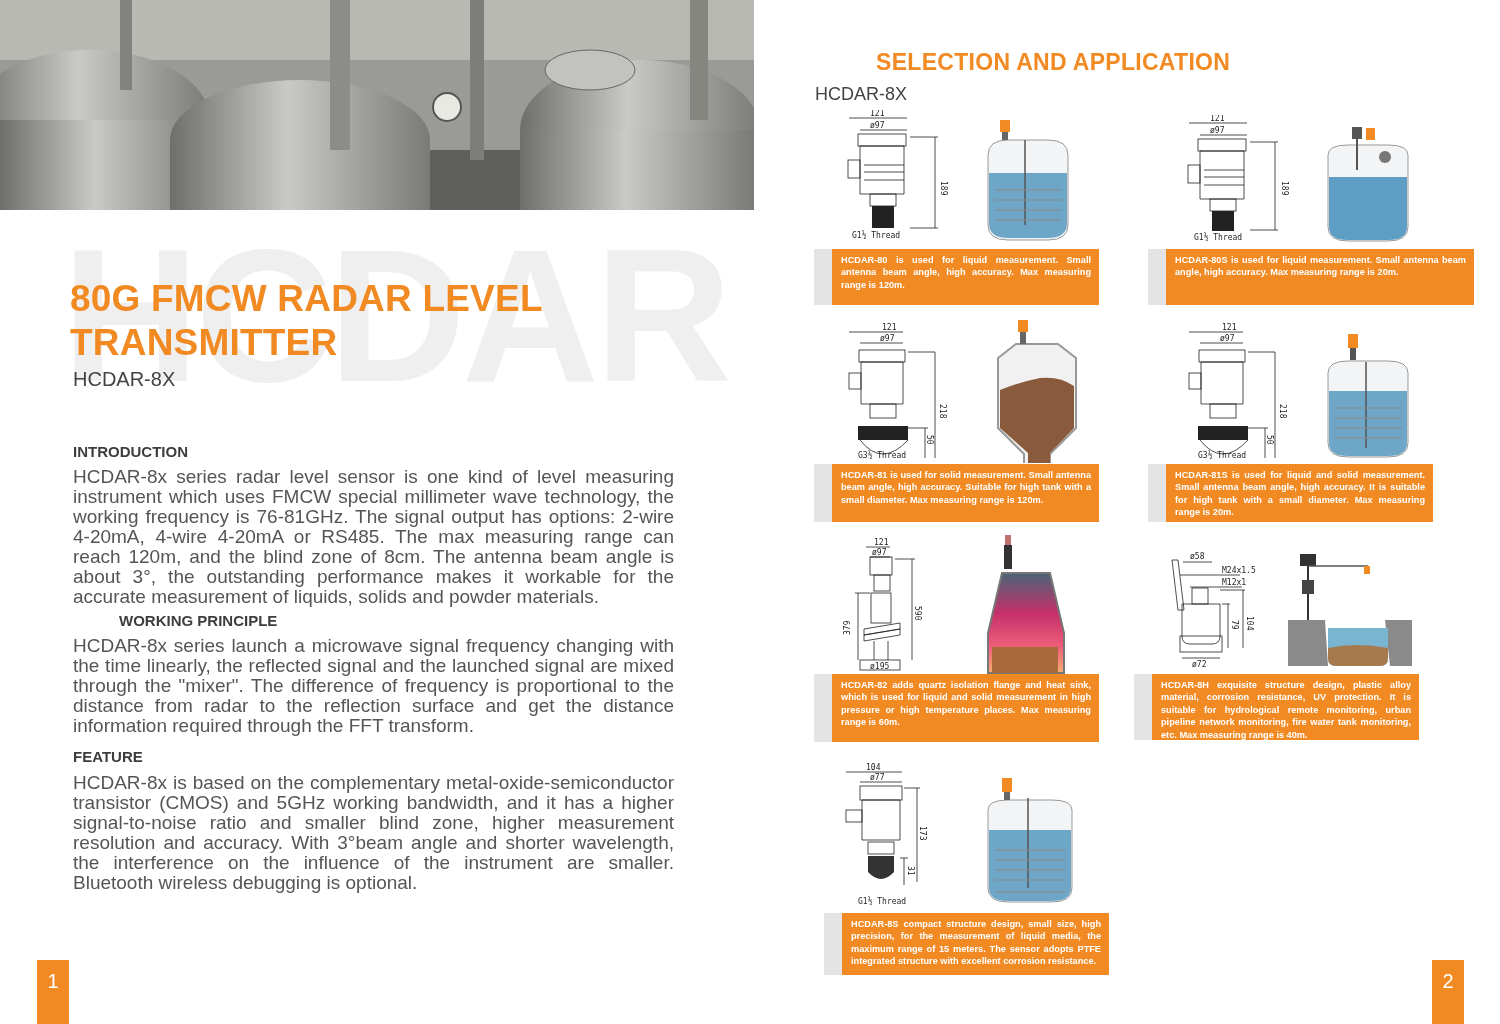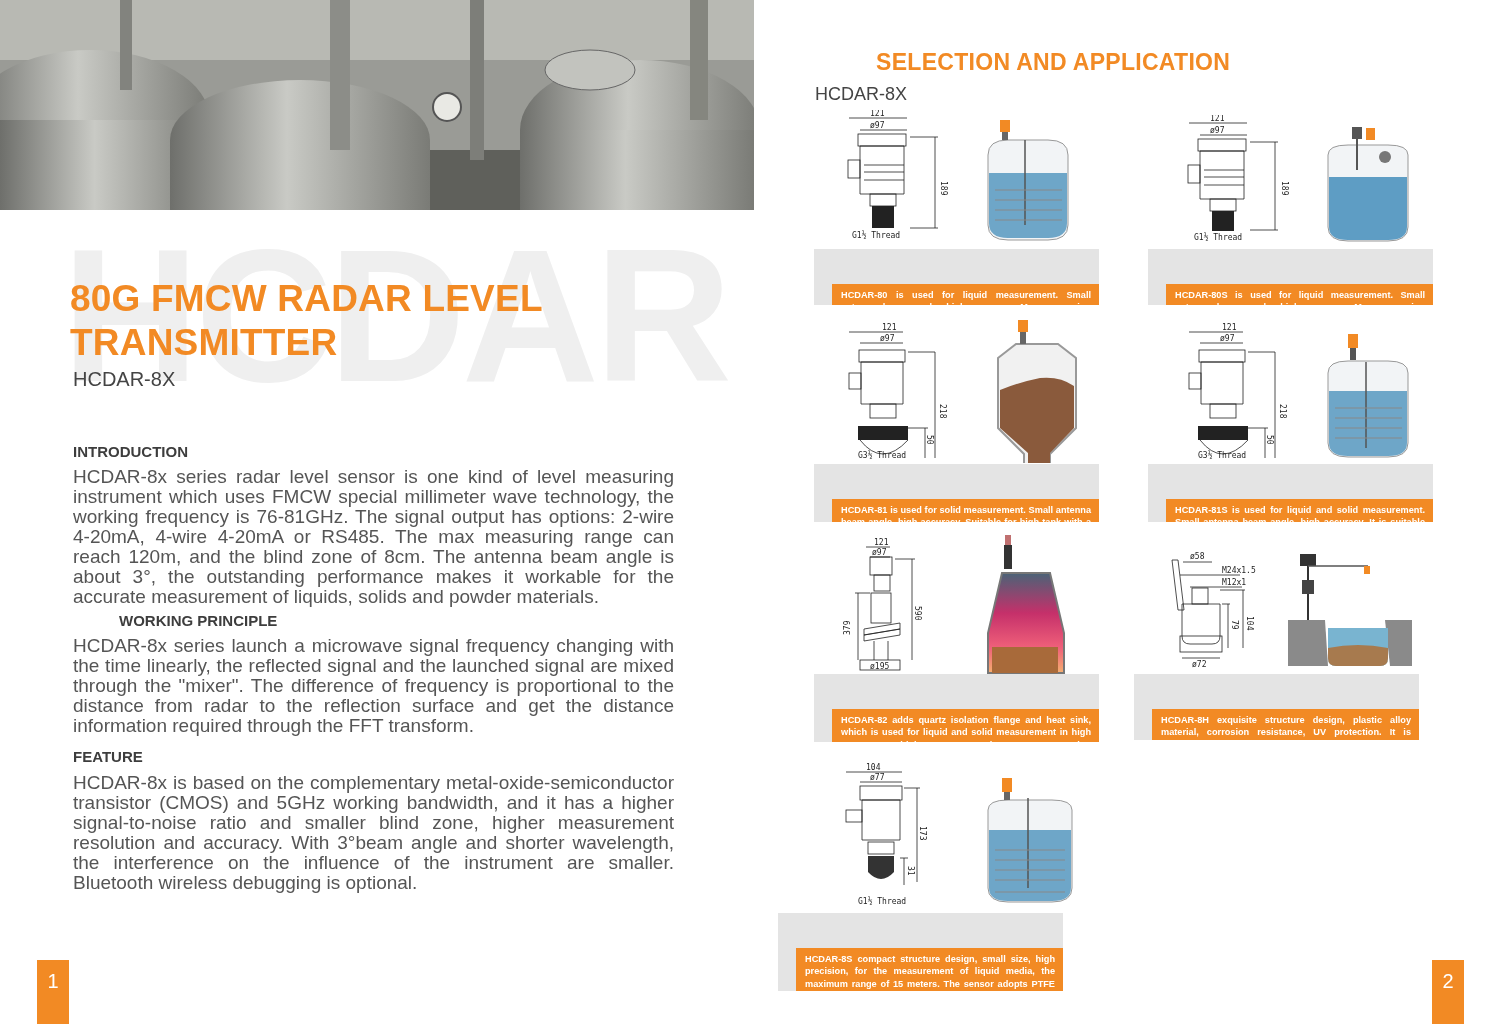--- a/index.html
+++ b/index.html
@@ -35,21 +35,21 @@
   .pn-right { left: 1432px; top: 960px; }
 
   
   .r-title { left: 843px; top: 49px; color: #f28a24; font-weight: bold; font-size: 23px; letter-spacing: 0.3px; margin-left: 33px; }
   .r-subtitle { left: 815px; top: 84px; font-size: 18px; color: #444; }
 
   .product { position: absolute; }
   .product .pics { position: absolute; left: 0; top: 0; }
   .caption-wrap { position: absolute; background: #e4e4e4; }
   .caption { position: absolute; right: 0; top: 0; bottom: 0; background: #f28a24; color: #fff;
-    font-size: 9.2px; font-weight: bold; line-height: 12.4px; padding: 5px 8px 5px 9px; text-align: justify; margin-top: 35px; }
+    font-size: 9.2px; font-weight: bold; line-height: 12.4px; padding: 5px 8px 5px 9px; text-align: justify; }
 
   .dim { font-family: "DejaVu Sans Mono", monospace; font-size: 8px; fill: #222; }
 </style>
 </head>
 <body>
 
 <div class="abs hero">
   <svg width="754" height="210" viewBox="0 0 754 210">
     <defs>
       <linearGradient id="tank" x1="0" x2="1">
@@ -154,21 +154,21 @@
     <text class="dim" x="100" y="72" transform="rotate(90 104 70)">189</text>
     <text class="dim" x="14" y="125">G1½ Thread</text>
     <path d="M148 40 q0-10 20-10 h40 q20 0 20 10 v72 q0 14-20 14 h-40 q-20 0-20-14 z" fill="#f2f4f6" stroke="#999"></path>
     <path d="M149 62 h78 v50 q0 13-19 13 h-40 q-19 0-19-13 z" fill="#5e9dc4"></path>
     <rect x="172" y="12" width="10" height="12" fill="#555"></rect>
       <line x1="177" y1="24" x2="177" y2="55" stroke="#555" stroke-width="2"></line>
     <rect x="186" y="13" width="9" height="12" fill="#f28a24"></rect>
     <circle cx="205" cy="42" r="6" fill="#777"></circle>
   </svg>
 </div>
-<div class="caption-wrap" style="left:1148px; top:249px; width:285px; height:56px;">
+<div class="caption-wrap" style="left:1148px; top:249px; width:326px; height:56px;">
   <div class="caption" style="left:18px;">HCDAR-80S is used for liquid measurement. Small antenna beam angle, high accuracy. Max measuring range is 20m.</div>
 </div>
 
 <div class="product" style="left:840px; top:318px;">
   <svg class="pics" width="240" height="145">
     <g stroke="#222" fill="none" stroke-width="0.8">
       <line x1="9" y1="14" x2="63" y2="14"></line>
         <line x1="20" y1="25" x2="63" y2="25"></line>
       <rect x="19" y="32" width="46" height="12"></rect>
       <path d="M21 44 h42 v42 h-42 z"></path>
@@ -339,17 +339,17 @@
     <line x1="198" y1="38" x2="198" y2="128" stroke="#555" stroke-width="1.5"></line>
     <g stroke="#888">
         <line x1="165" y1="90" x2="235" y2="90"></line>
         <line x1="165" y1="100" x2="235" y2="100"></line>
         <line x1="165" y1="110" x2="235" y2="110"></line>
         <line x1="165" y1="120" x2="235" y2="120"></line>
         <line x1="165" y1="132" x2="235" y2="132"></line>
       </g>
   </svg>
 </div>
-<div class="caption-wrap" style="left:778px; top:913px; width:285px; height:78px;">
+<div class="caption-wrap" style="left:824px; top:913px; width:285px; height:62px;">
   <div class="caption" style="left:18px;">HCDAR-8S compact structure design, small size, high precision, for the measurement of liquid media, the maximum range of 15 meters. The sensor adopts PTFE integrated structure with excellent corrosion resistance.</div>
 </div>
 
 <div class="abs page-num pn-right">2</div>
 
 </body></html>

